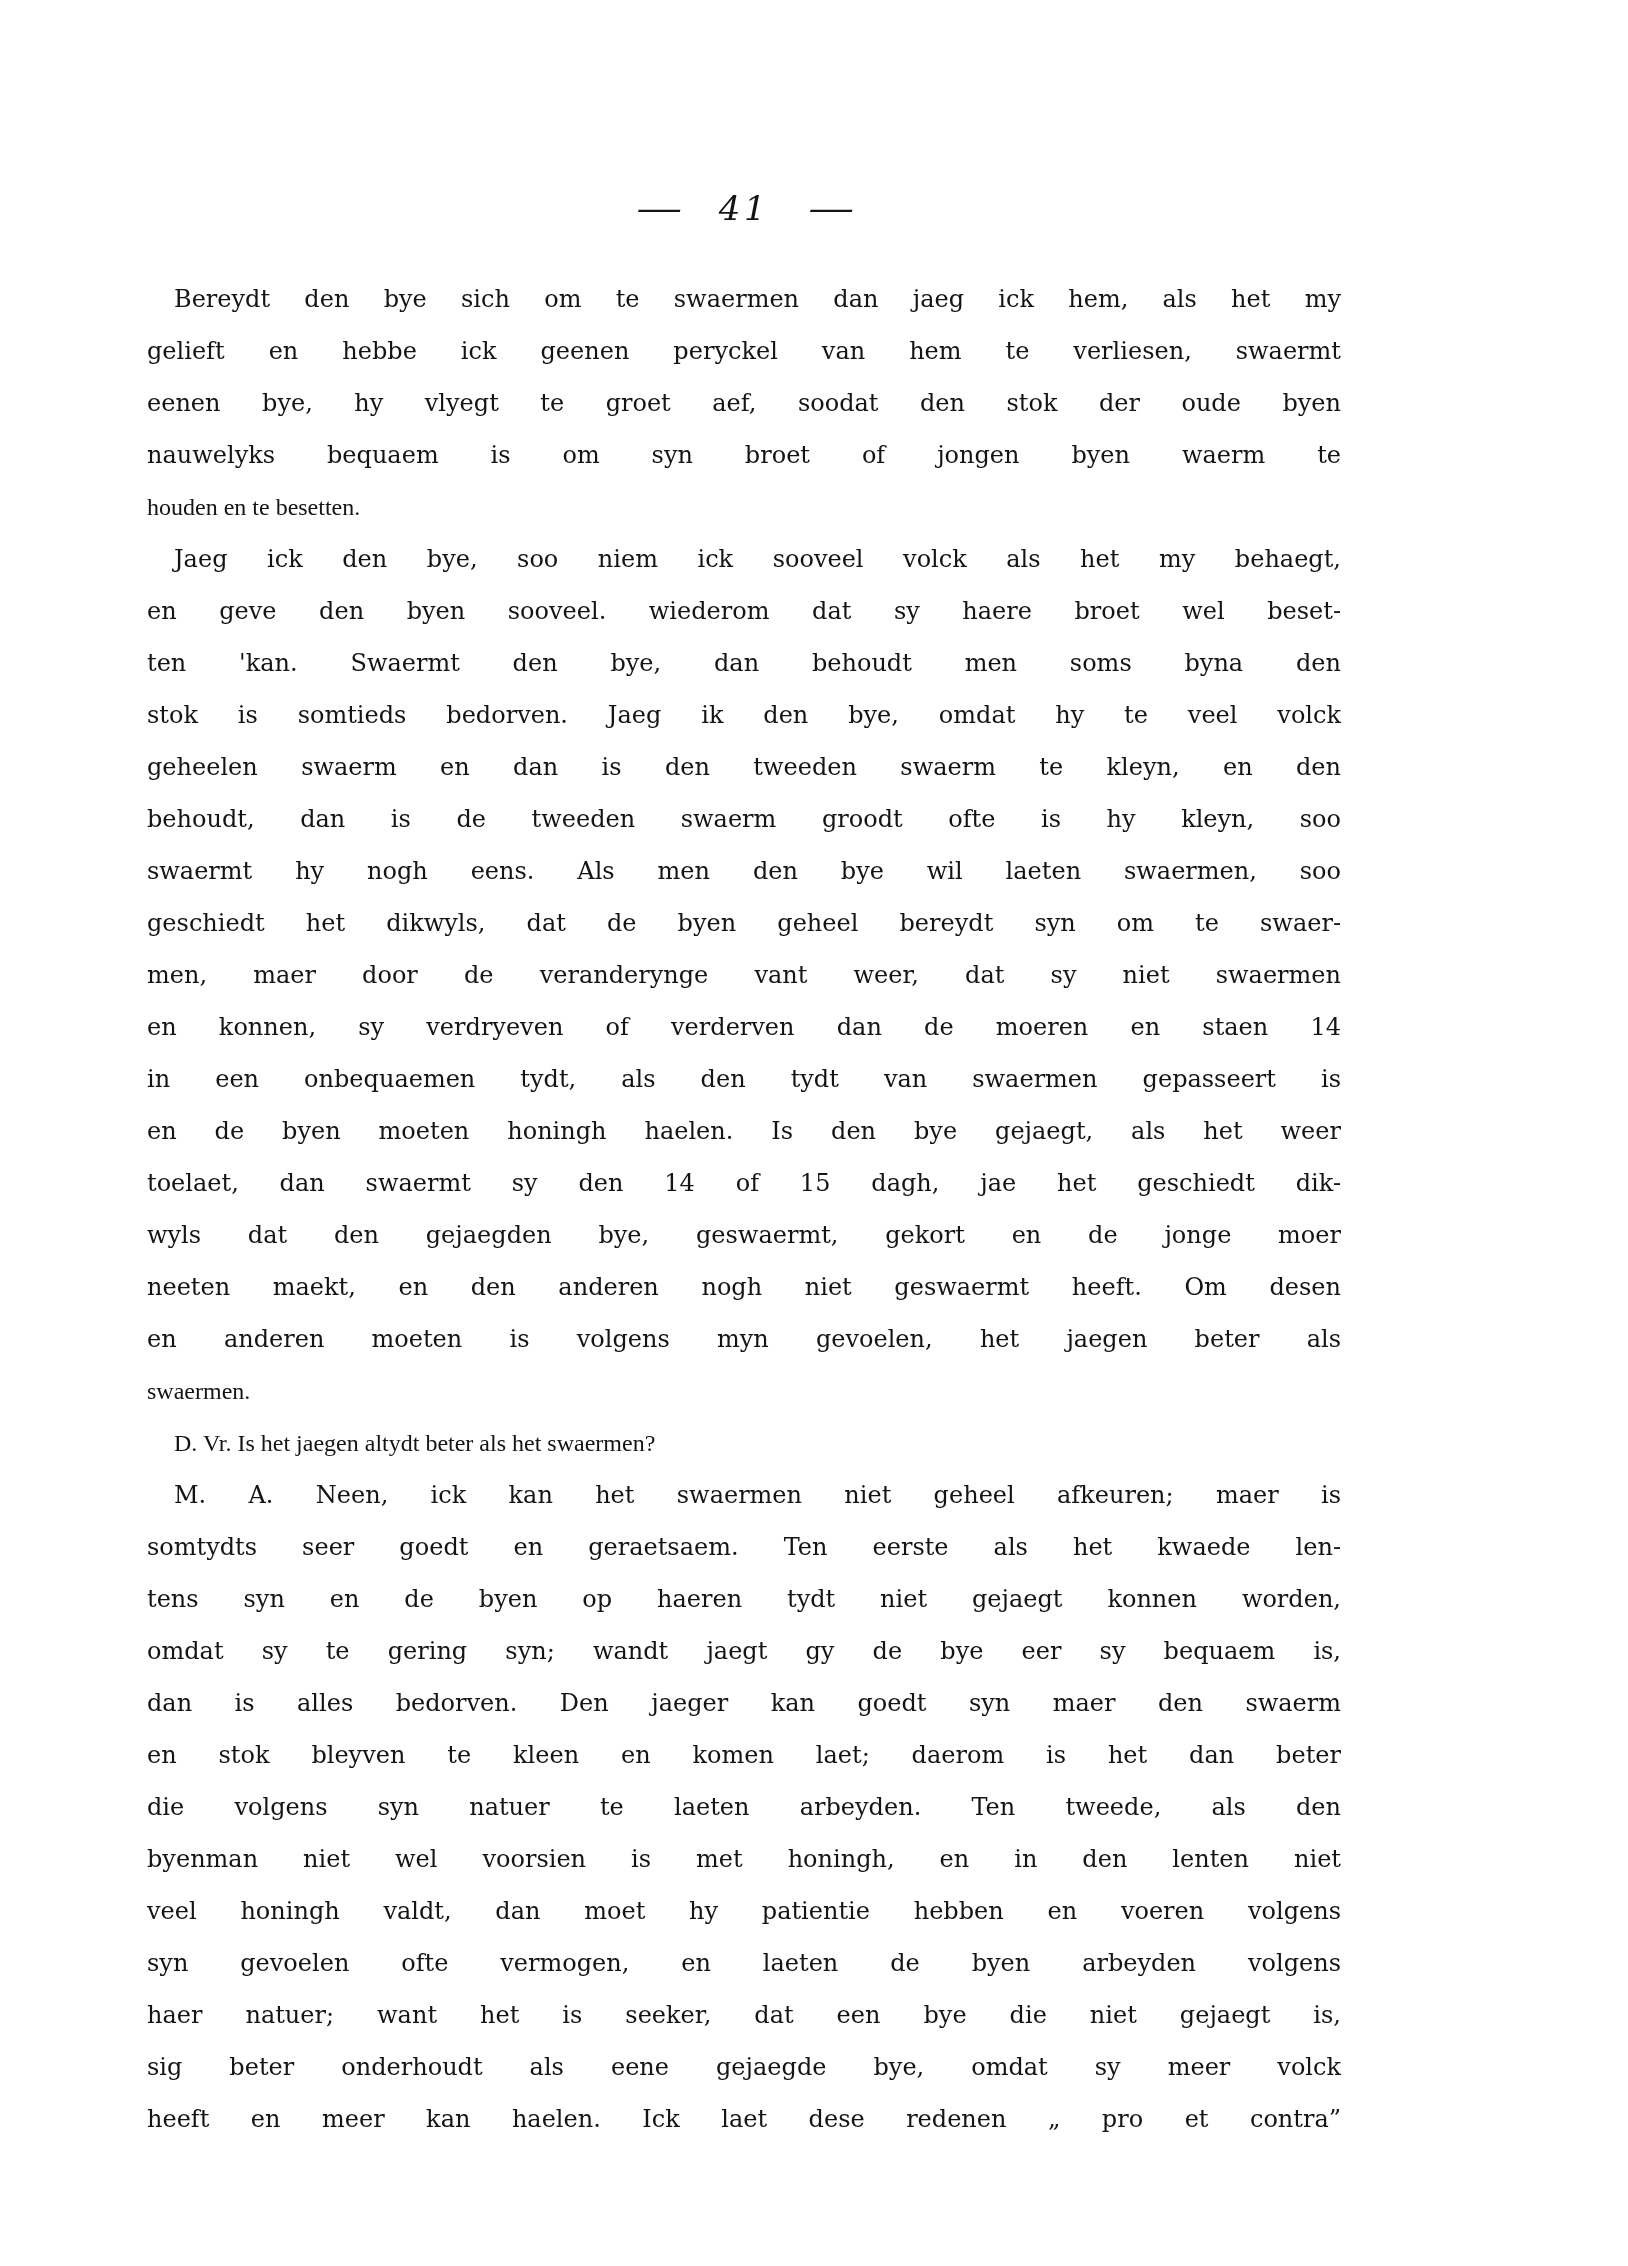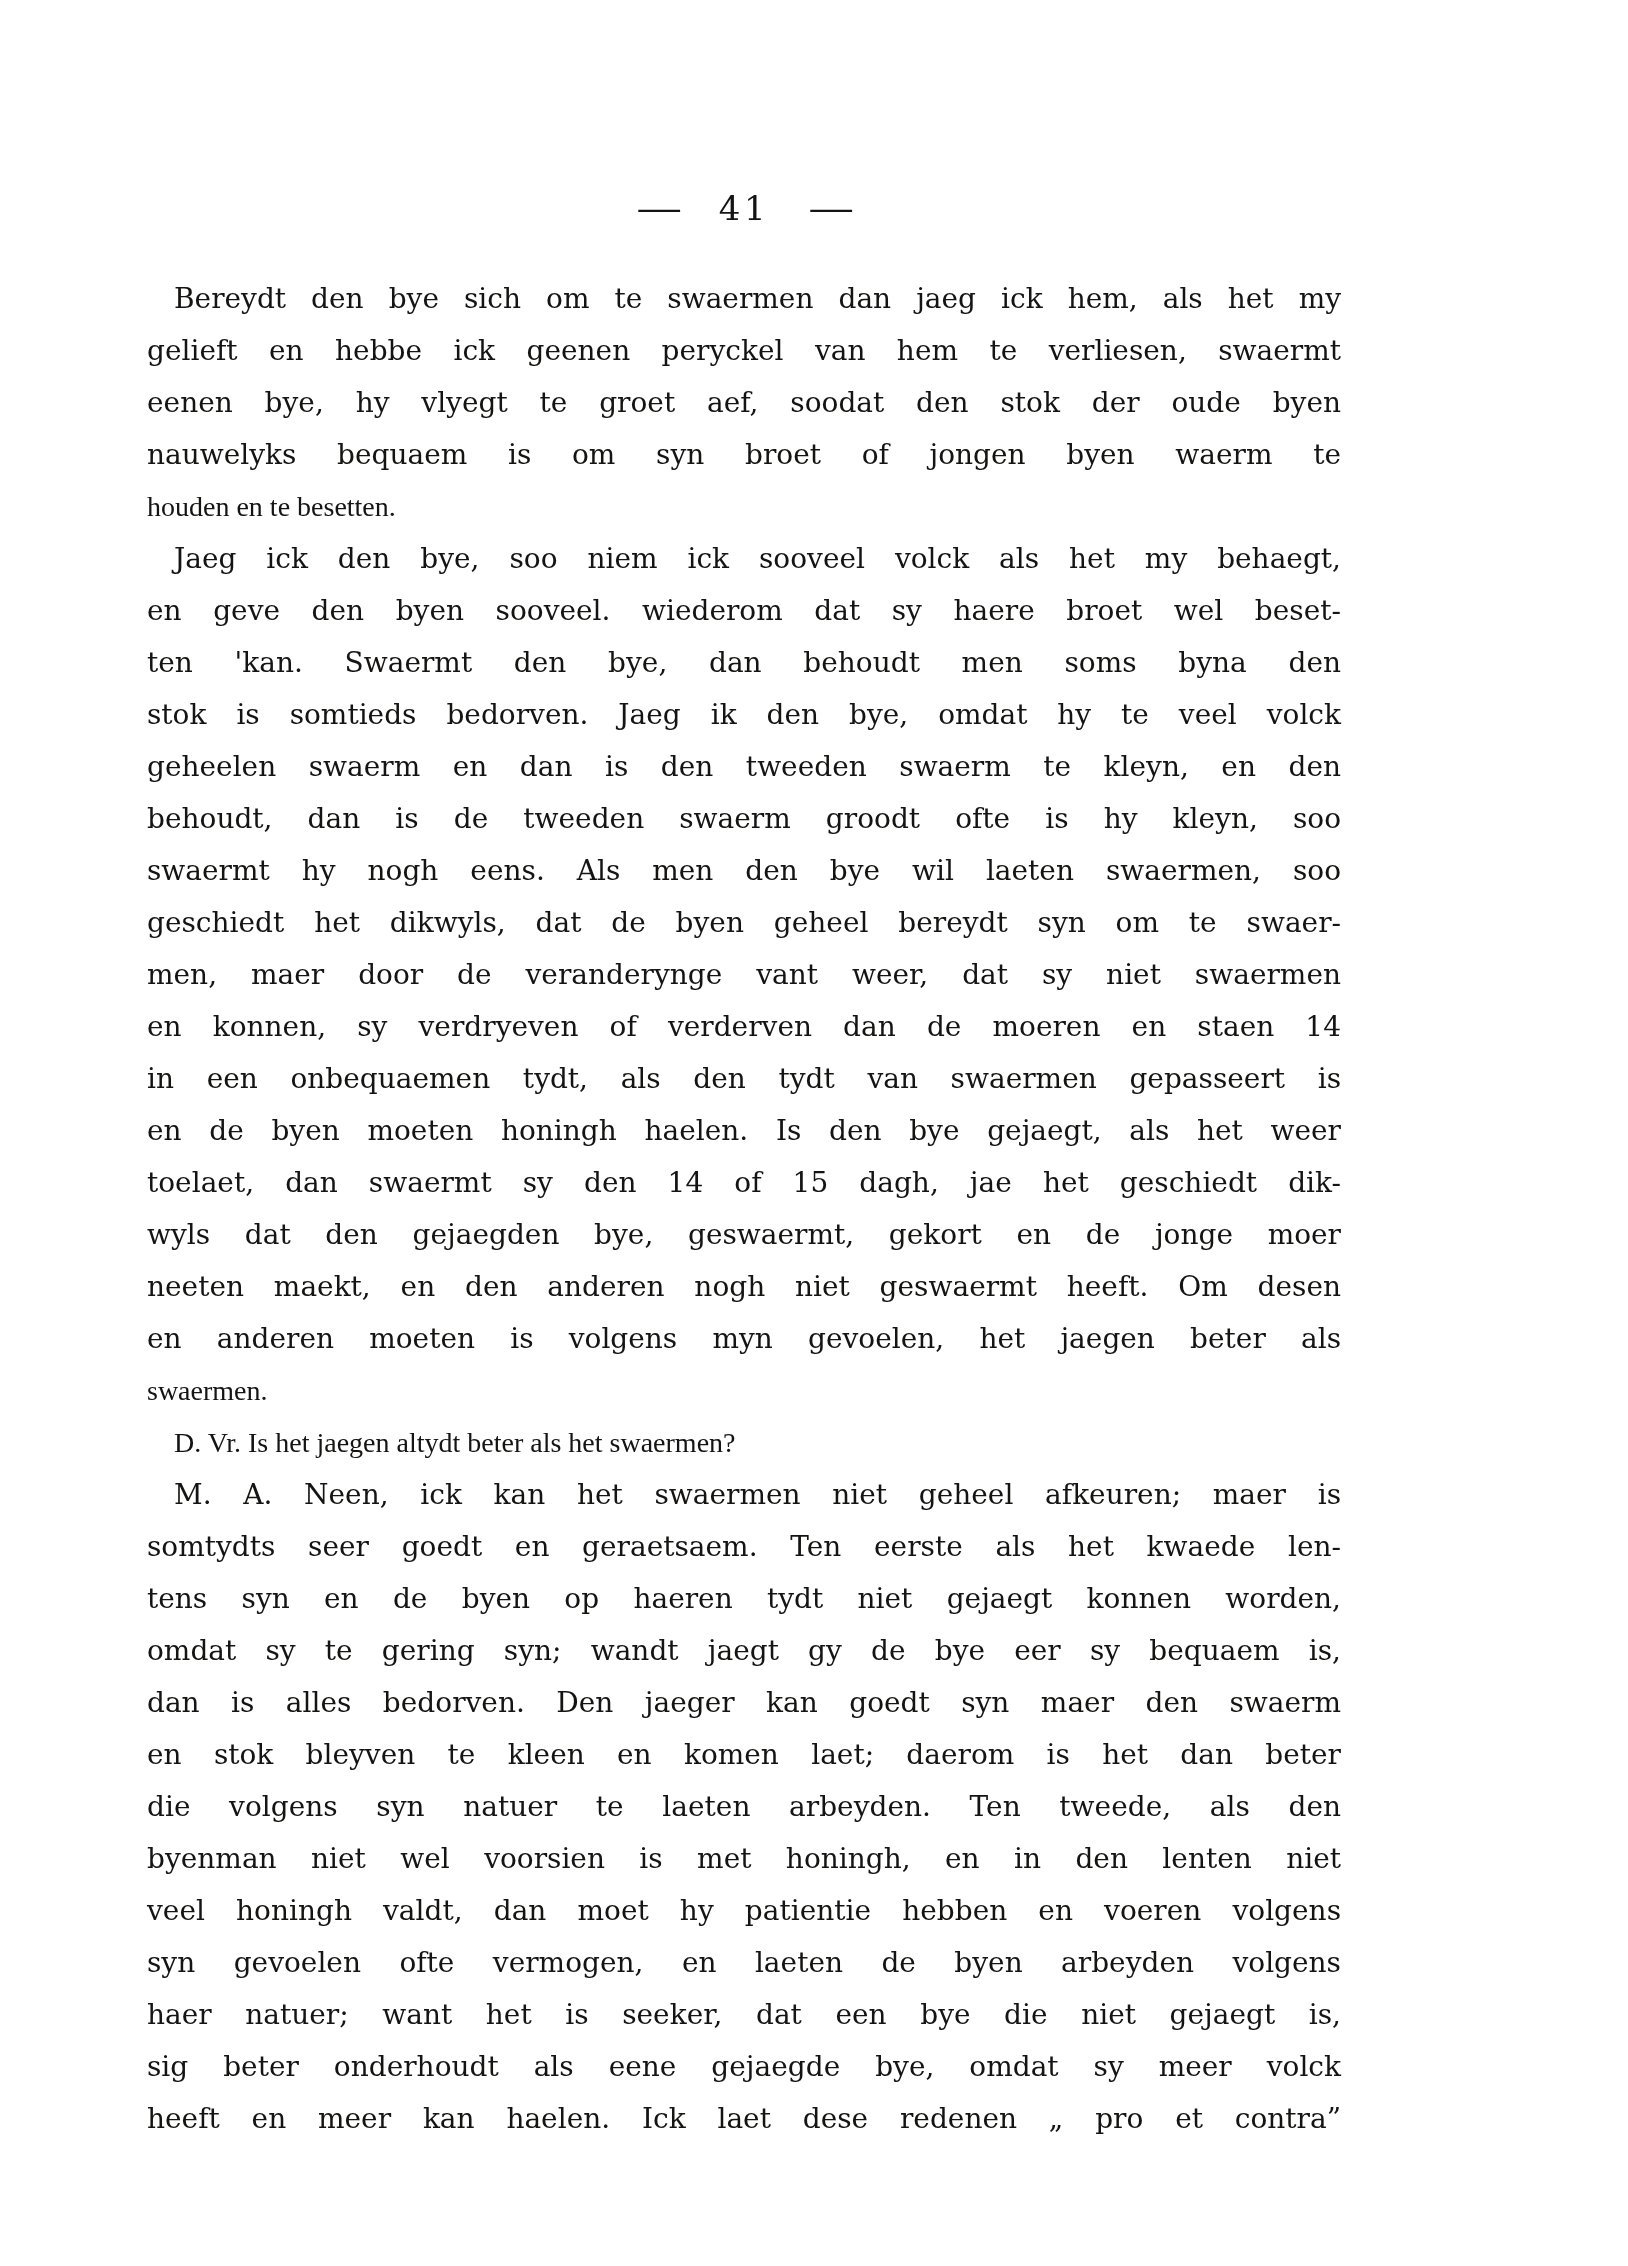--- a/index.html
+++ b/index.html
@@ -18,37 +18,38 @@
   }
   .header {
     position: absolute;
     top: 189px;
     left: 147px;
     width: 1194px;
     text-align: center;
     font-size: 34px;
     line-height: 39px;
     white-space: nowrap;
+    font-style: italic;
   }
   .header .dash {
     display: inline-block;
     transform: scaleX(1.35);
     letter-spacing: -1.8px;
   }
   .header .pagenum {
     display: inline-block;
     margin: 0 34px;
     letter-spacing: 3.6px;
   }
   .text-block {
     position: absolute;
     top: 273px;
     left: 147px;
     width: 1194px;
-    font-size: 28px;
+    font-size: 24px;
     line-height: 52px;
   }
   .line {
     height: 52px;
     text-align: justify;
     text-align-last: justify;
     text-justify: inter-word;
   }
   .line.indent {
     text-indent: 27px;

